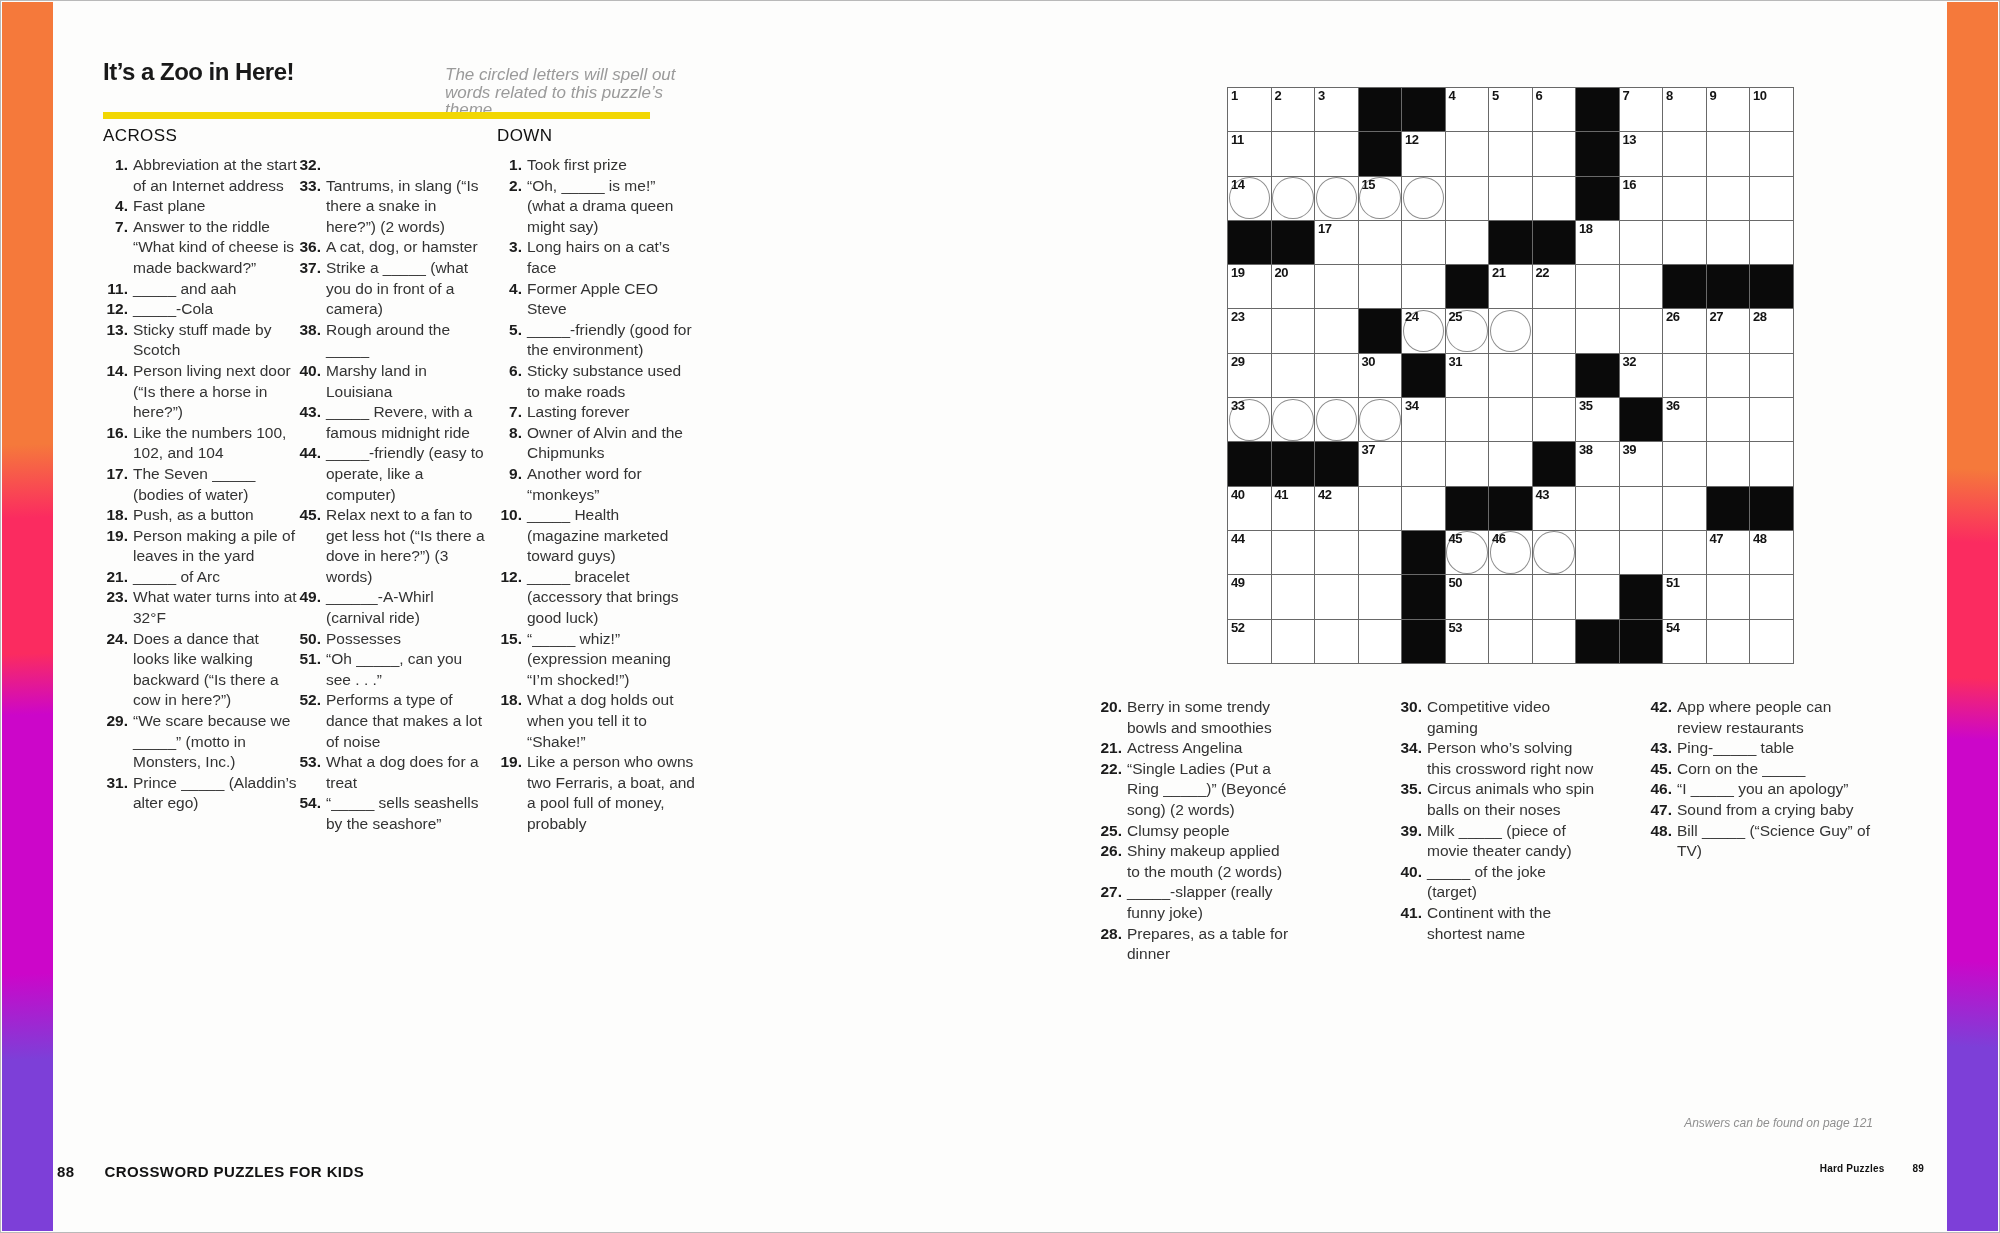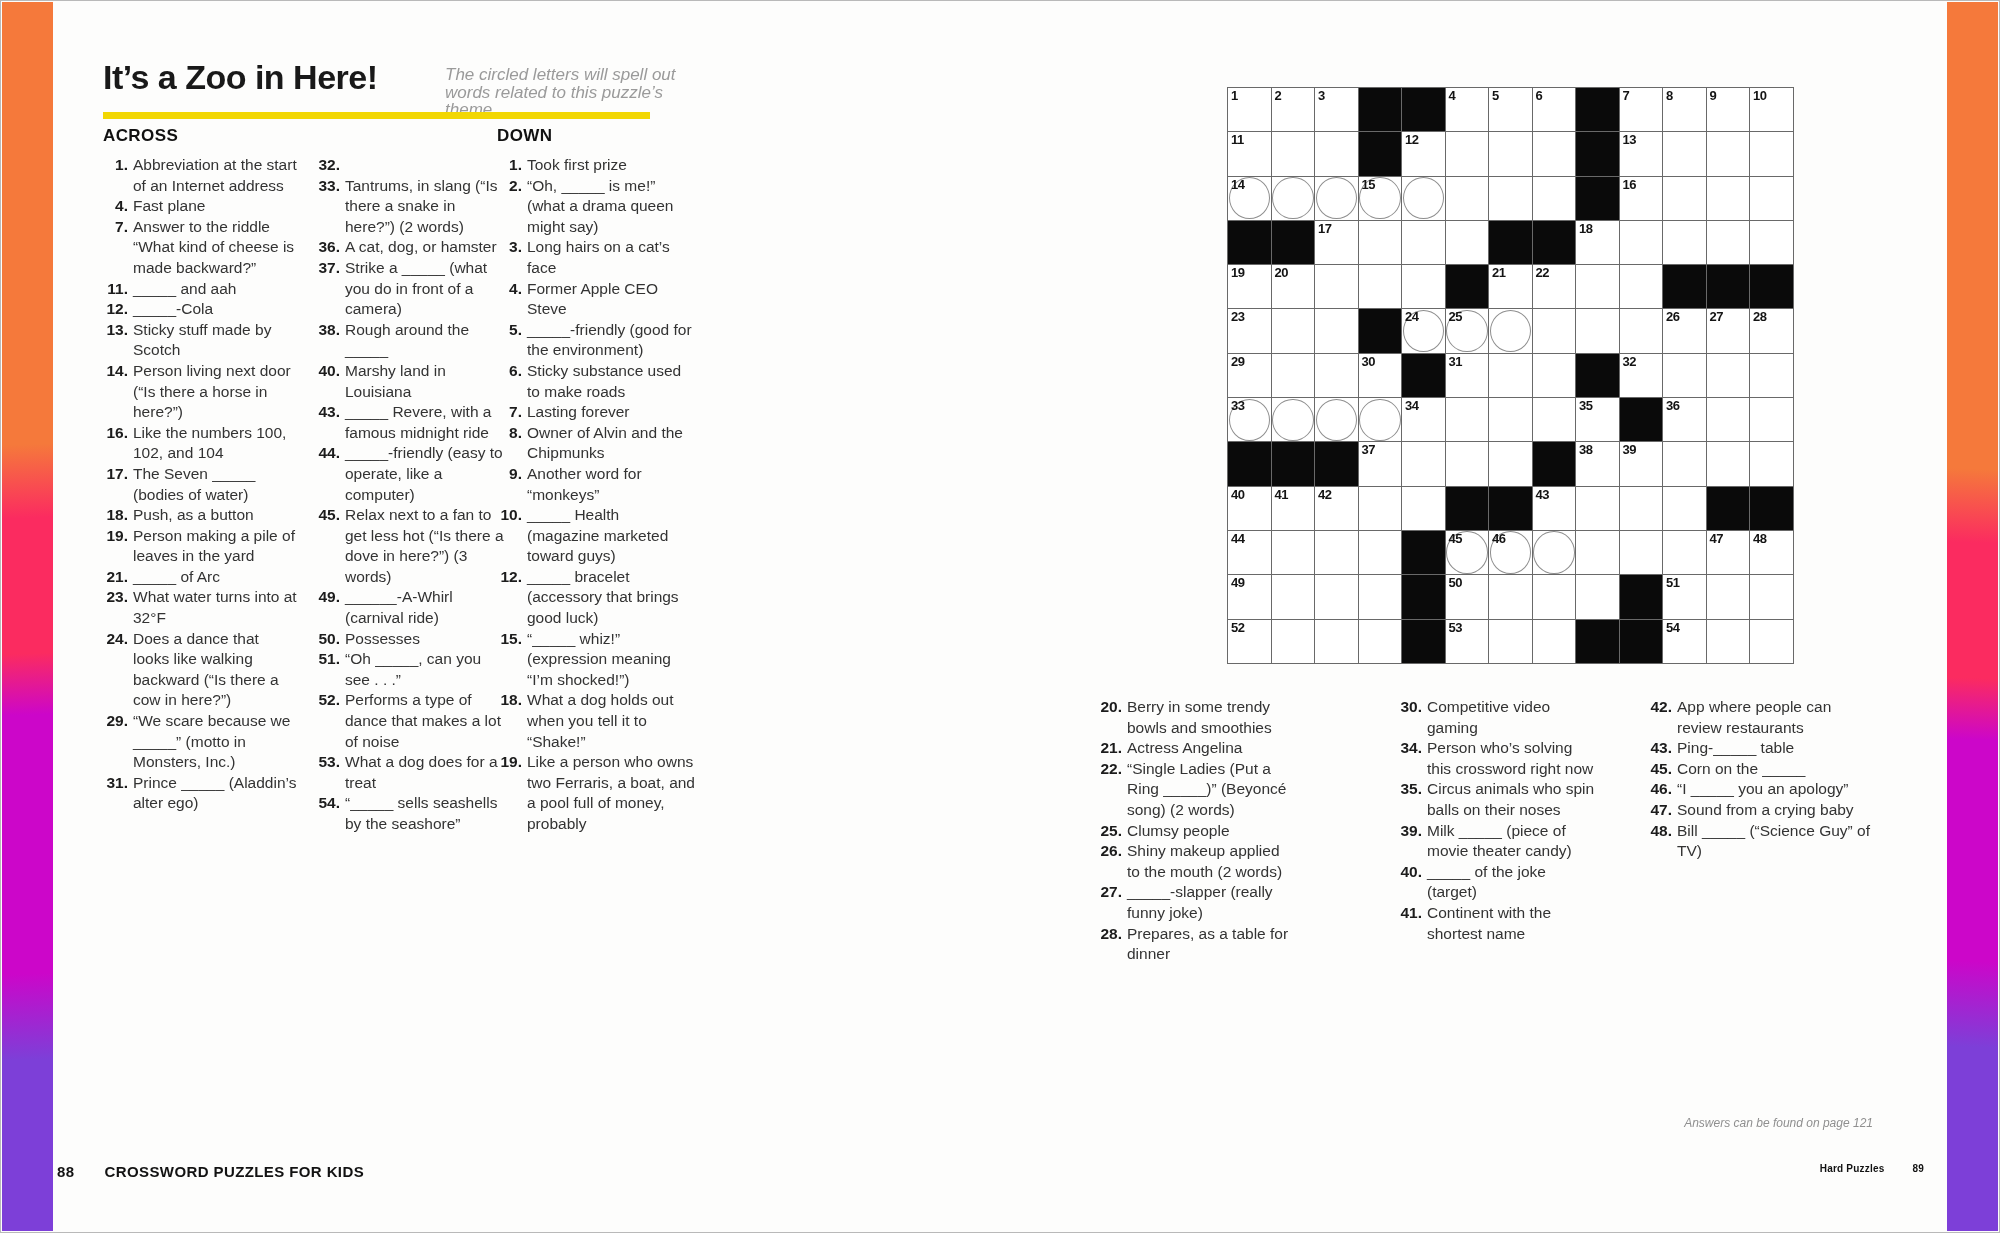--- a/index.html
+++ b/index.html
@@ -13,31 +13,31 @@
   
   .strip { position:absolute; top:2px; bottom:2px; width:51px; }
   #strip-left { left:2px;
     background:linear-gradient(178deg,#f5793b 0%,#f5793b 36%,#fb2b60 42%,#fb2b60 53%,#cc06c9 58%,#cc06c9 79%,#7d3fd8 86%,#7d3fd8 100%);
   }
   #strip-right { right:2px;
     background:linear-gradient(182deg,#f5793b 0%,#f5793b 38%,#fb2b60 44%,#fb2b60 55%,#cc06c9 60%,#cc06c9 78%,#7d3fd8 85%,#7d3fd8 100%);
   }
 
   
-  #title { position:absolute; left:103px; top:58px; font-size:34px; font-weight:bold; color:#191919; letter-spacing:-0.5px; }
+  #title { position:absolute; left:103px; top:58px; font-size:24px; font-weight:bold; color:#191919; letter-spacing:-0.5px; }
   #subtitle { position:absolute; left:445px; top:66px; width:240px; font-size:17px; line-height:17.5px; font-style:italic; color:#9a9a9a; }
   #accent-bar { position:absolute; left:103px; top:112px; width:547px; height:7px; background:#f2d703; }
 
   
-  .clue-heading { position:absolute; top:126px; font-size:17px; font-weight:bold; color:#111; letter-spacing:0.4px; }
+  .clue-heading { position:absolute; top:126px; font-size:17px; font-weight:normal; color:#111; letter-spacing:0.4px; }
   #across-heading { left:103px; }
   #down-heading { left:497px; }
   .clue-col { position:absolute; }
   #across-col1 { left:103px; top:155px; width:194px; }
-  #across-col2 { left:315px; top:155px; width:194px; }
+  #across-col2 { left:296px; top:155px; width:194px; }
   #down-col1   { left:497px; top:155px; width:198px; }
   #down-col2   { left:1097px; top:697px; width:198px; }
   #down-col3   { left:1397px; top:697px; width:198px; }
   #down-col4   { left:1647px; top:697px; width:232px; }
   .clue { display:flex; font-size:15.5px; line-height:20.6px; color:#333; }
   .cnum { flex:0 0 30px; text-align:right; font-weight:bold; color:#1c1c1c; padding-right:5px; box-sizing:border-box; }
   .ctext { flex:1; }
 
   
   #grid { position:absolute; left:1227px; top:87px;

